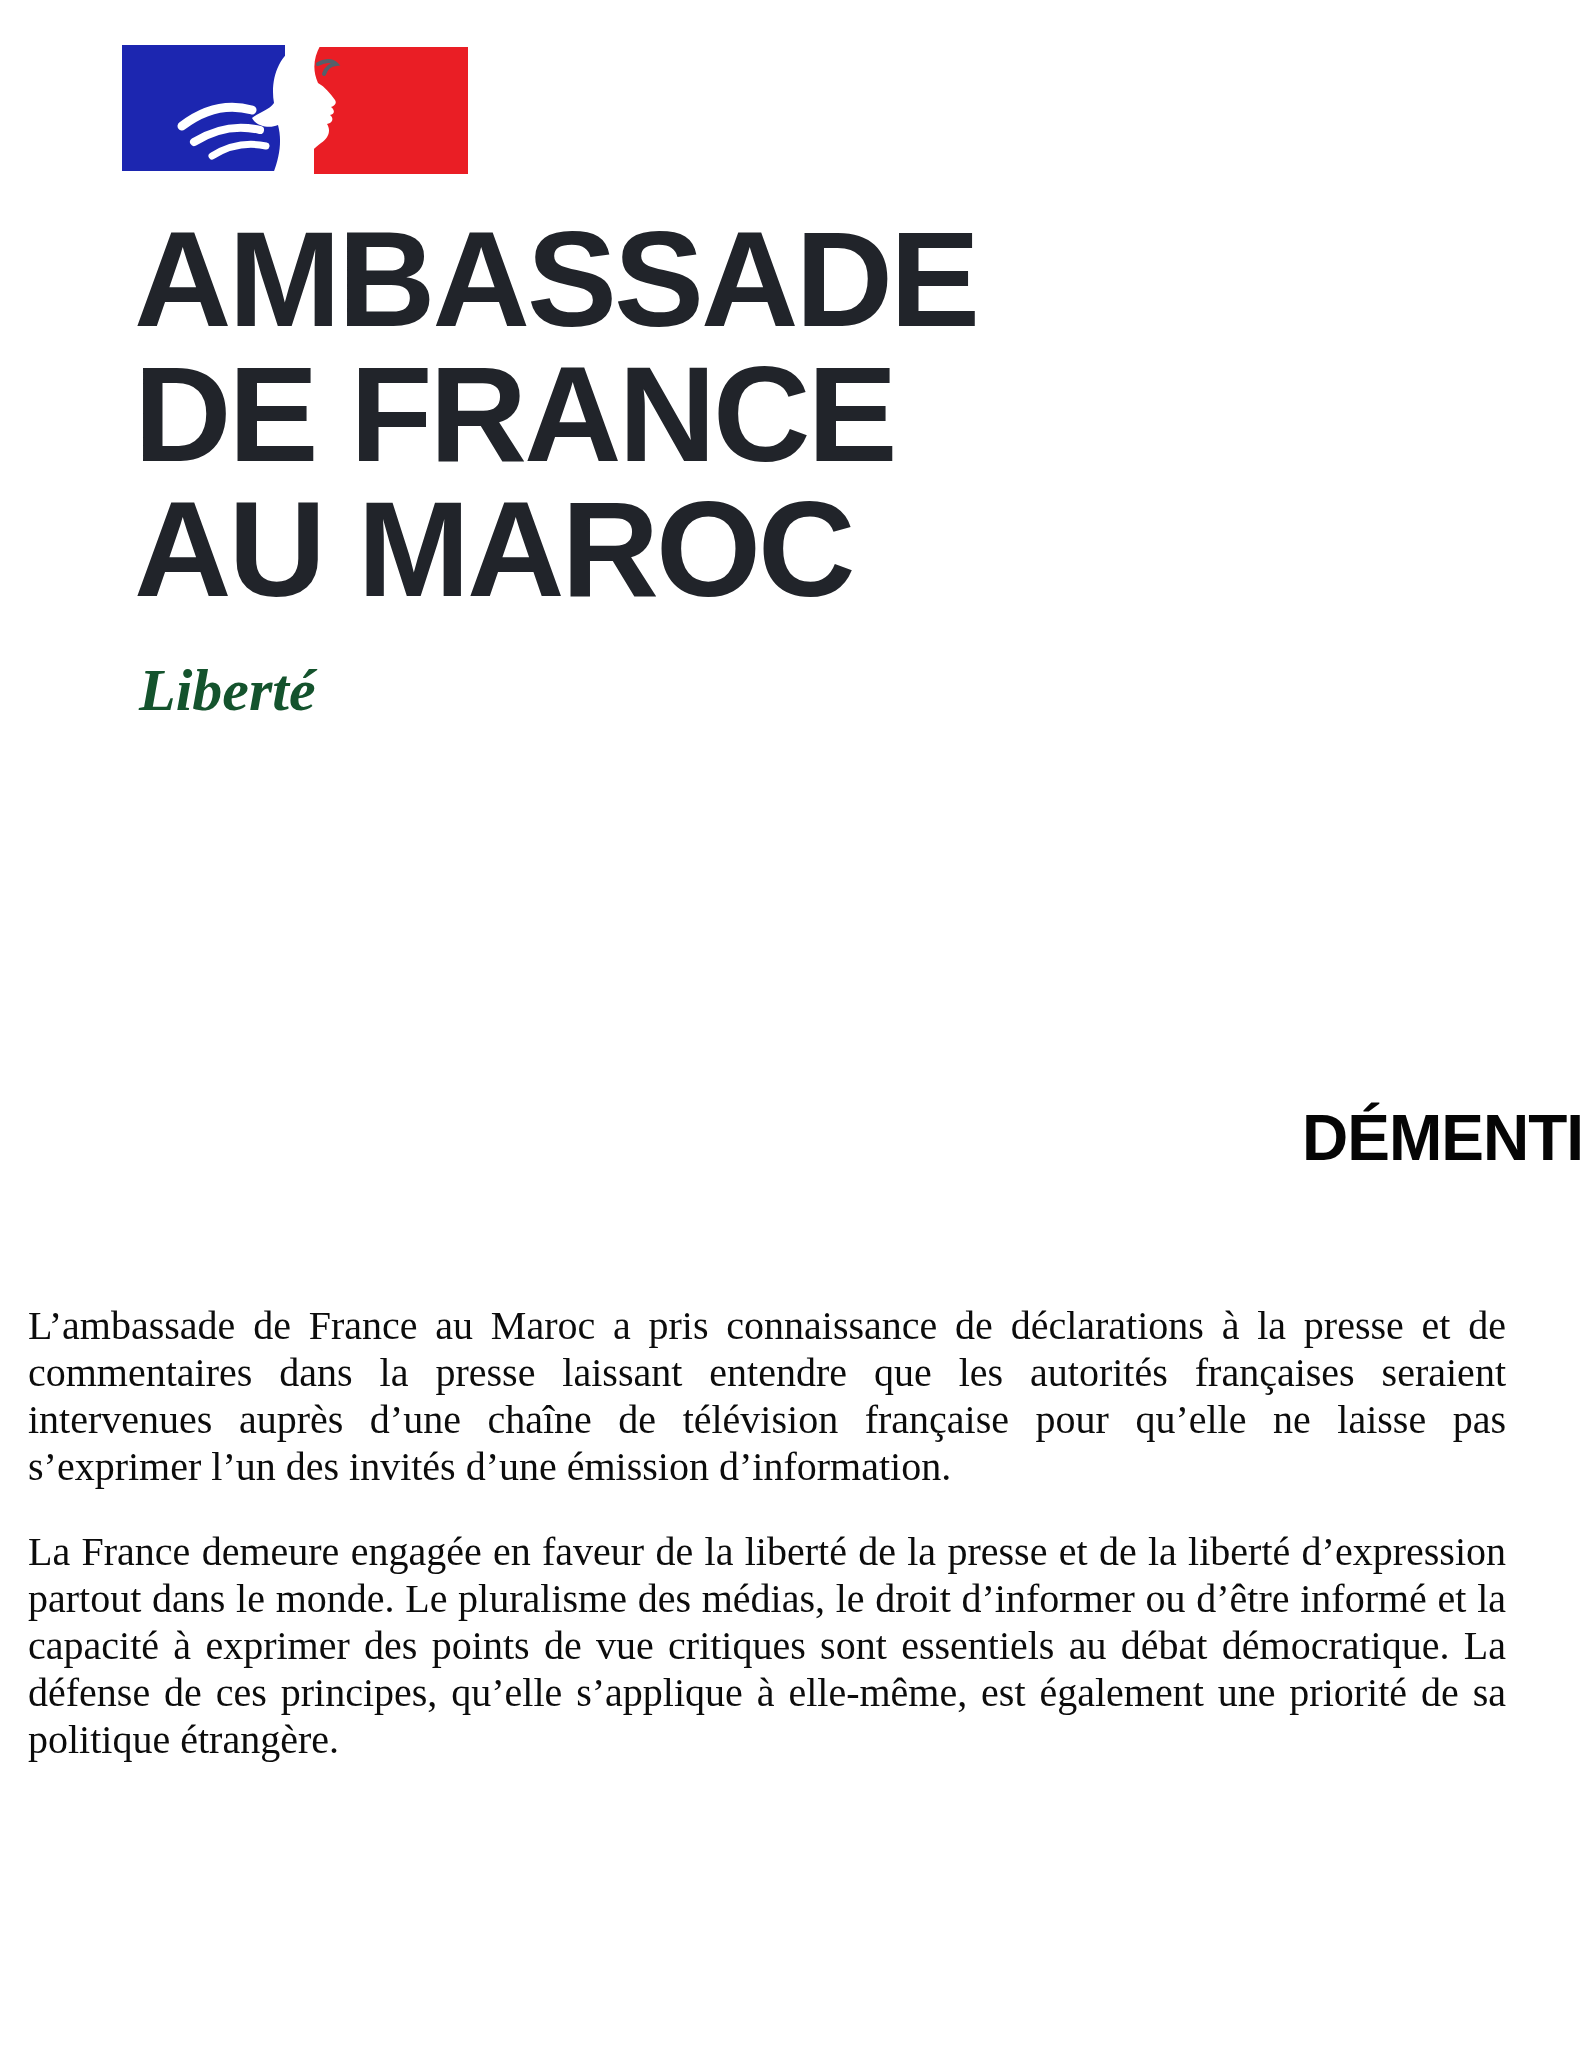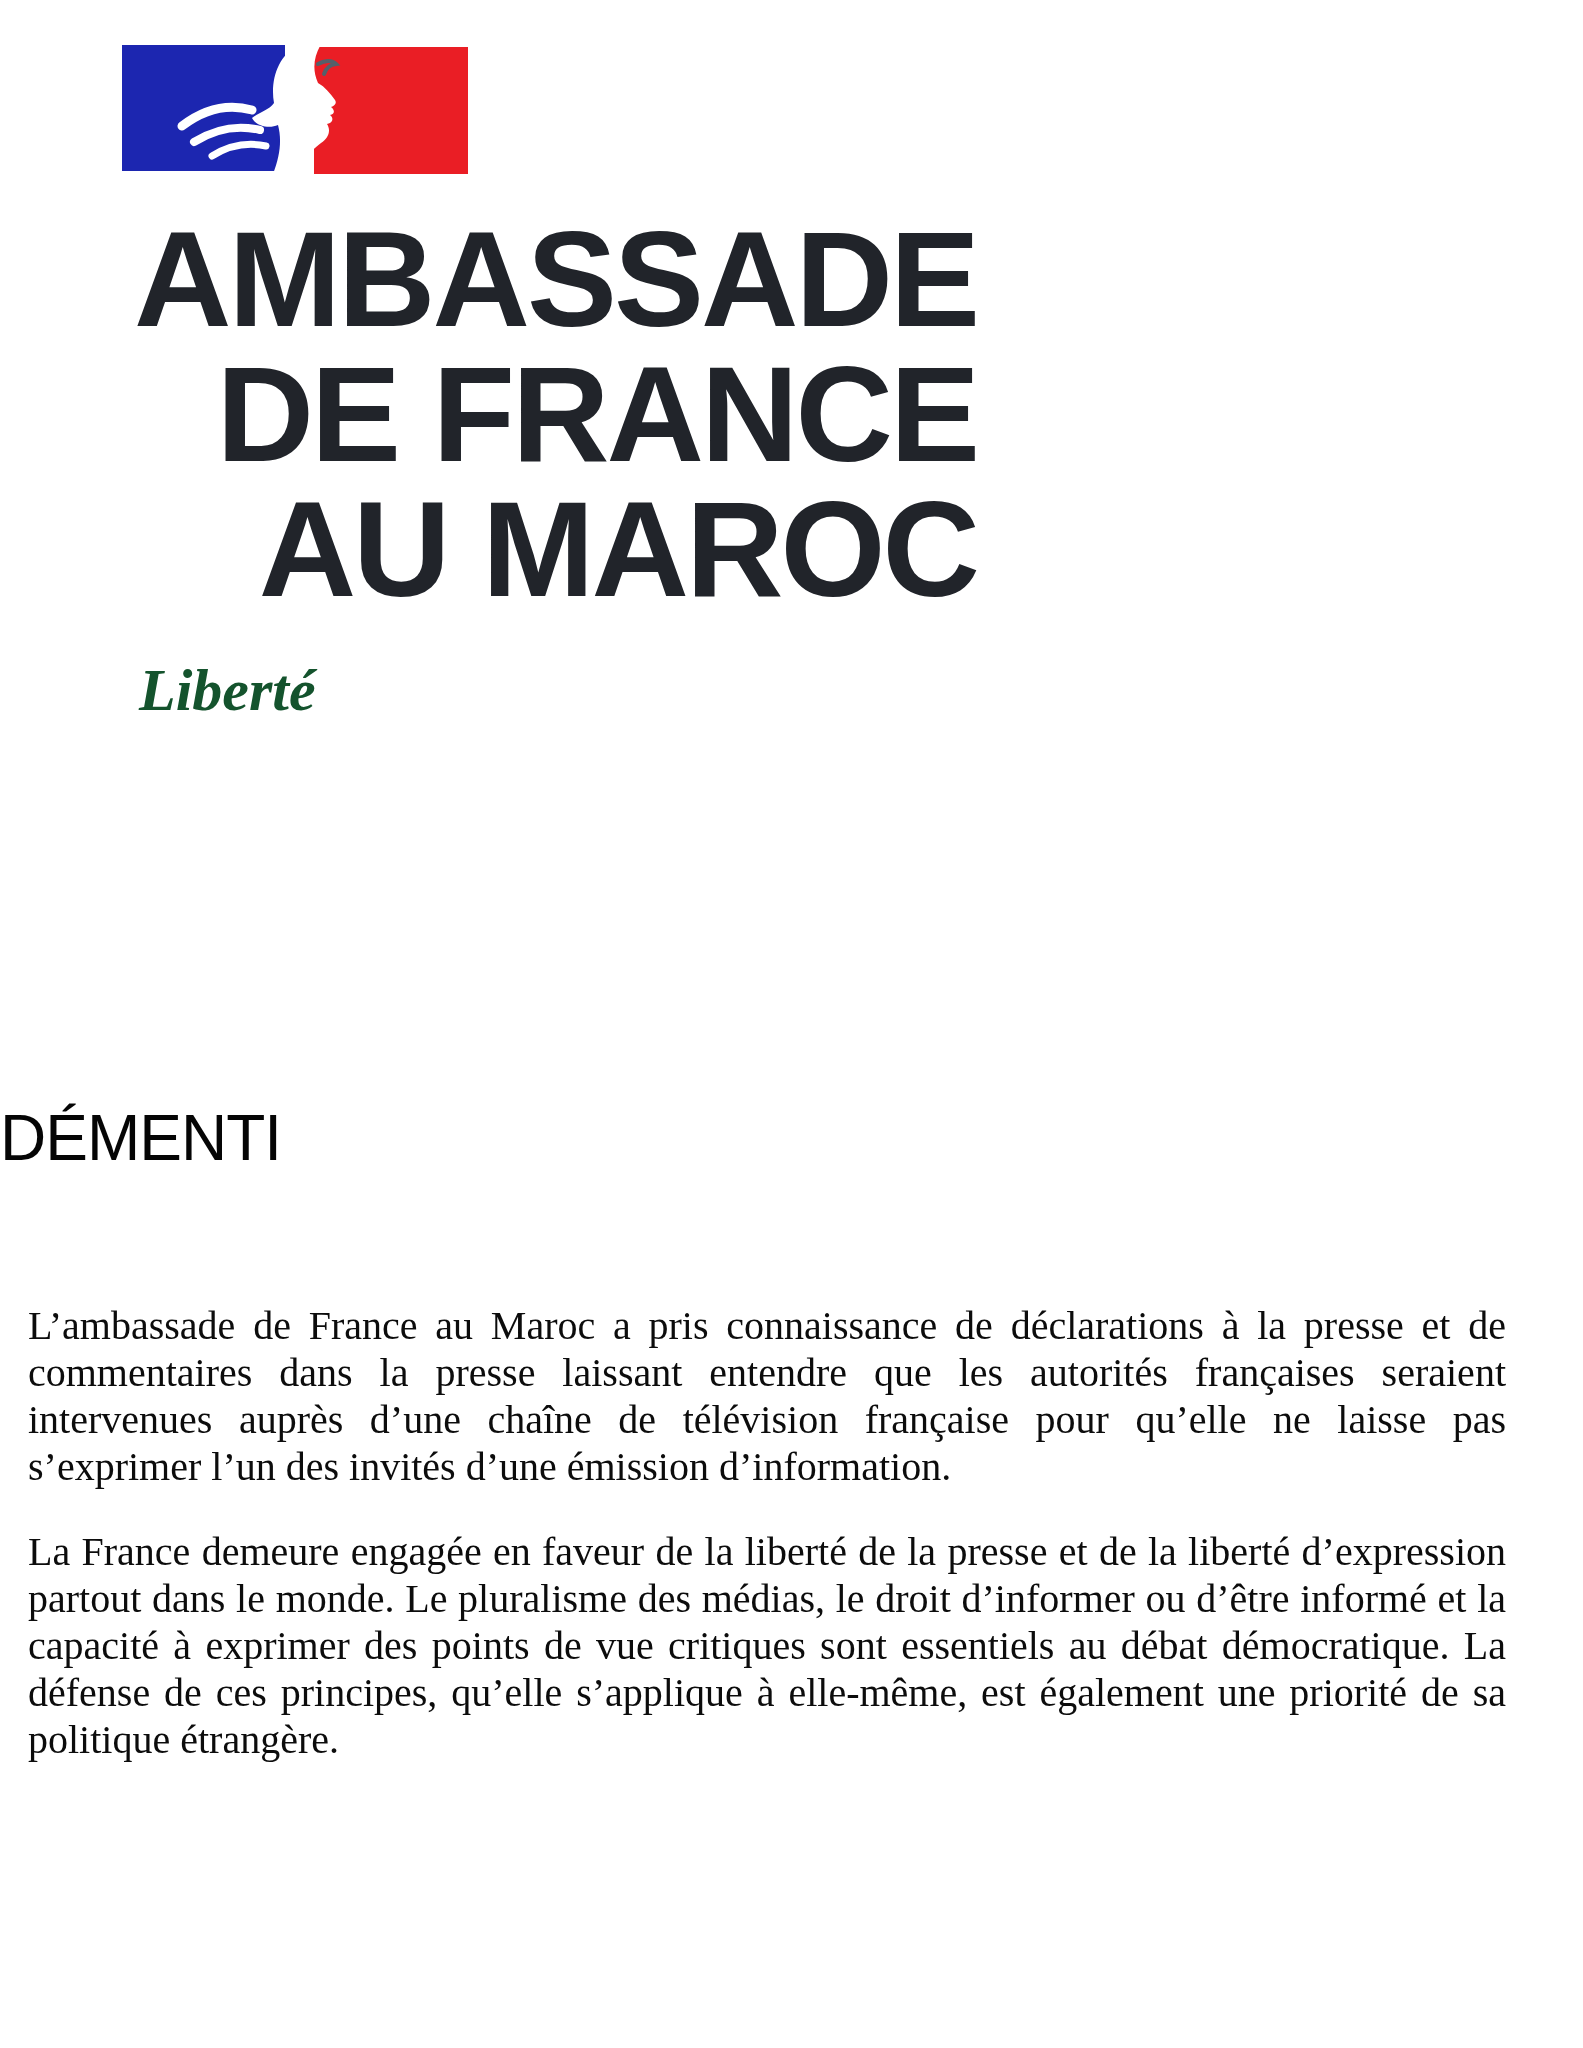--- a/index.html
+++ b/index.html
@@ -26,41 +26,40 @@
     position: absolute;
     left: 134px;
     top: 212px;
     font-family: "Liberation Sans", sans-serif;
     font-weight: 700;
     font-size: 135px;
     line-height: 135px;
     letter-spacing: -3px;
     color: #21242a;
     white-space: nowrap;
-    text-align: right;
   }
   .motto {
     position: absolute;
     left: 139px;
     top: 650px;
     font-family: "Liberation Serif", serif;
     font-style: italic;
     font-weight: 700;
     font-size: 60px;
     line-height: 81px;
     color: #14532d;
   }
   .doc-title {
     position: absolute;
     left: 0;
     top: 1106px;
     width: 1583px;
-    text-align: left;
+    text-align: right;
     font-family: "Liberation Sans", sans-serif;
-    font-weight: 400;
+    font-weight: 700;
     font-size: 64px;
     line-height: 64px;
     letter-spacing: -1px;
     color: #050505;
   }
   .doc-body {
     position: absolute;
     left: 28px;
     top: 1302px;
     width: 1478px;

